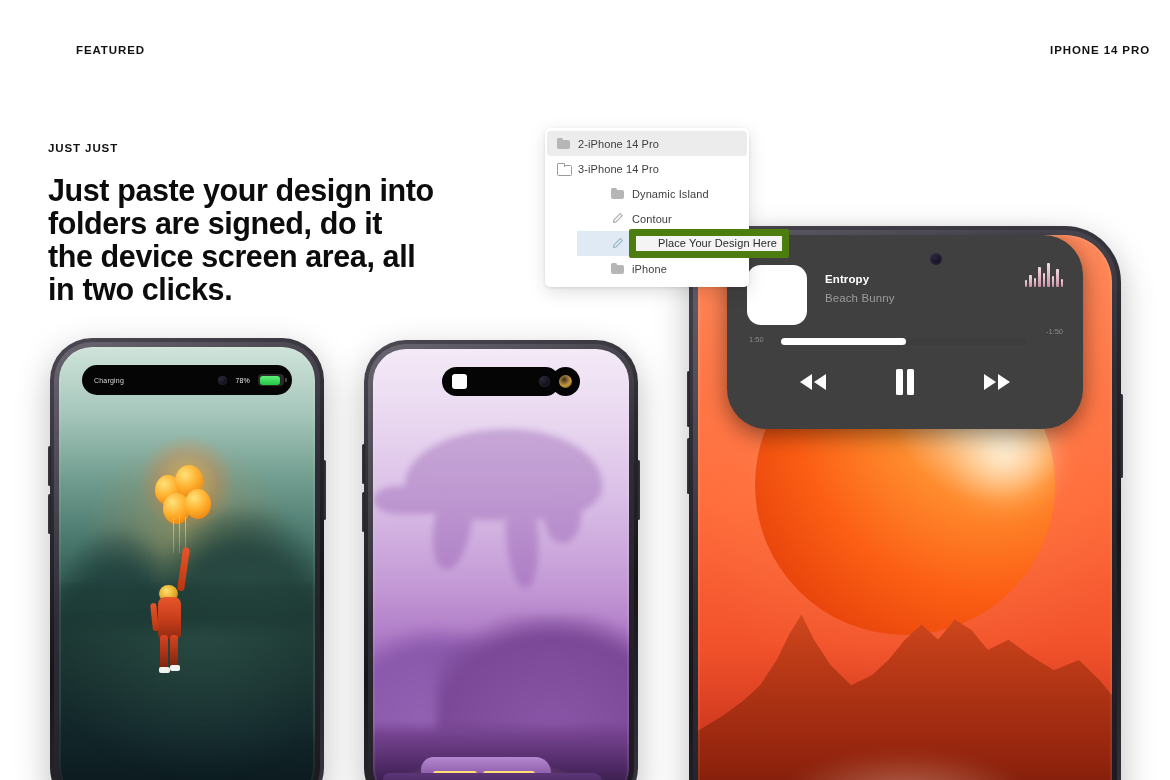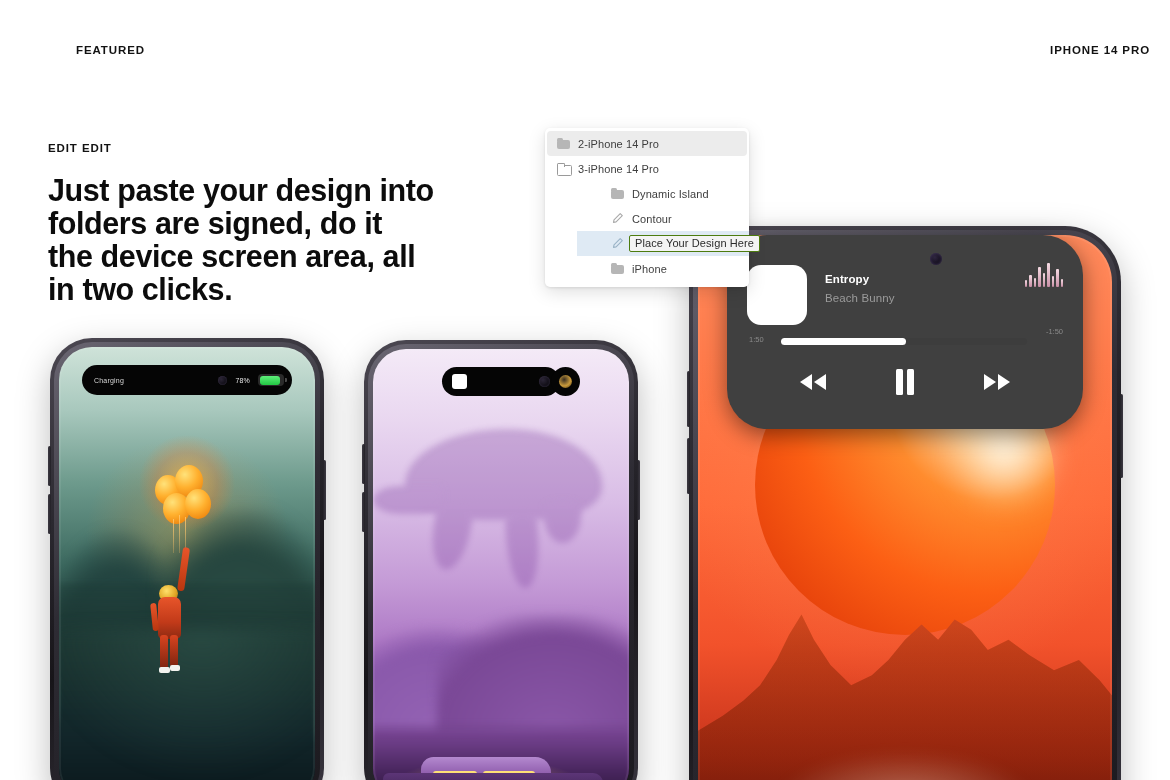--- a/index.html
+++ b/index.html
@@ -44,22 +44,22 @@
   .layer-row {
     display: flex; align-items: center; gap: 7px;
     height: 25px; padding-left: 12px; position: relative;
   }
   .layer-row.shade   { background: #ececec; border-radius: 4px; margin: 0 2px; padding-left: 10px; }
   .layer-row.selected{ background: #dfeaf4; }
   .layer-row.indent  { padding-left: 34px; margin-left: 32px; }
   .layer-row.selected.indent { padding-left: 34px; }
   .layer-label { white-space: nowrap; letter-spacing: 0.1px; color: #3e3e3e; }
   .layer-row.selected .layer-label {
-    background: #f4f4f4; border: 1px solid #4d7c0f; border-radius: 2px;
-    padding: 1px 5px 2px 5px; margin-left: -3px; color: #2b2b2b;
+    background: #f4f4f4; border: 7px solid #4d7c0f; border-radius: 2px;
+    padding: 1px 5px 2px 22px; margin-left: -3px; color: #2b2b2b;
   }
   .ico { width: 14px; height: 12px; flex: 0 0 14px; position: relative; }
   
   .ico.folder-filled::before {
     content:""; position:absolute; left:0; top:2px; width:13px; height:9px;
     background:#b6b6b6; border-radius:1.5px 2px 2px 2px;
   }
   .ico.folder-filled::after {
     content:""; position:absolute; left:0; top:0px; width:6px; height:3px;
     background:#b6b6b6; border-radius:1.5px 1.5px 0 0;
@@ -229,21 +229,21 @@
 <body>
 
 <div class="page">
 
   <div class="topbar">
     <div class="eyebrow left">FEATURED</div>
     <div class="eyebrow right">IPHONE 14 PRO</div>
   </div>
 
   <div class="headline-block">
-    <div class="kicker">EDIT EDIT</div>
+    <div class="kicker">JUST JUST</div>
     <div class="headline">
       <span class="hl-line">Just paste your design into</span>
       <span class="hl-line">folders are signed, do it</span>
       <span class="hl-line">the device screen area, all</span>
       <span class="hl-line">in two clicks.</span>
     </div>
   </div>
 
   <div class="layers-panel">
 

